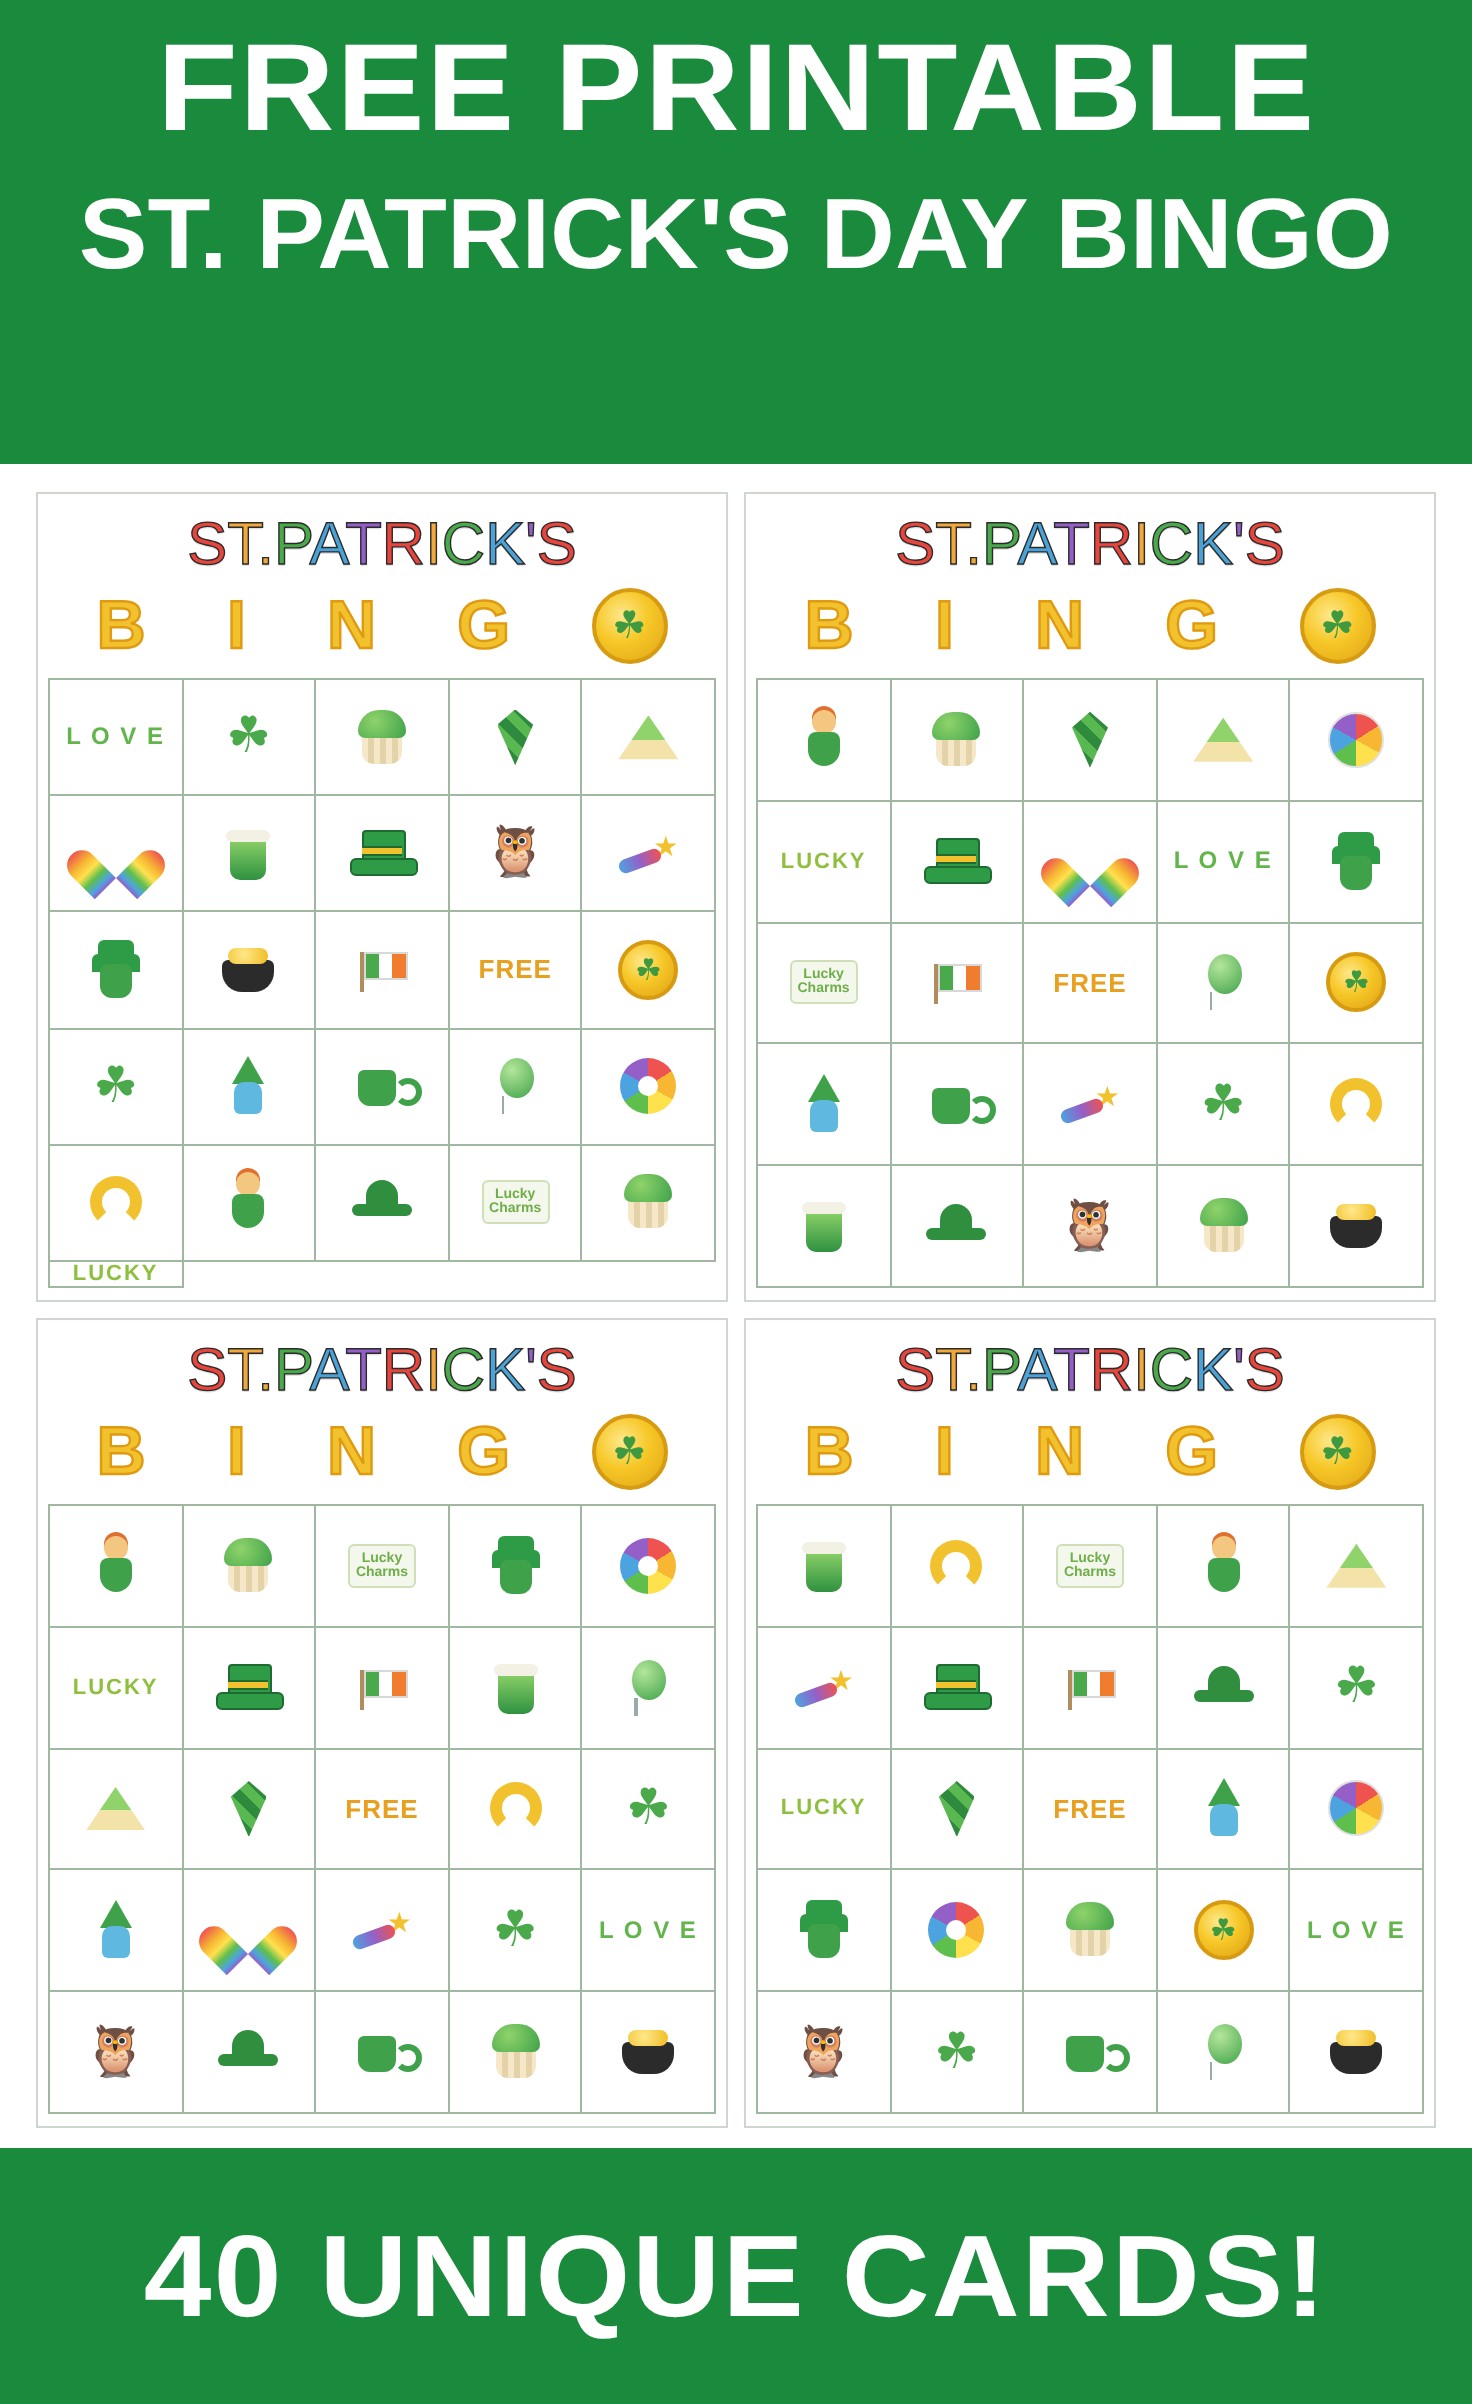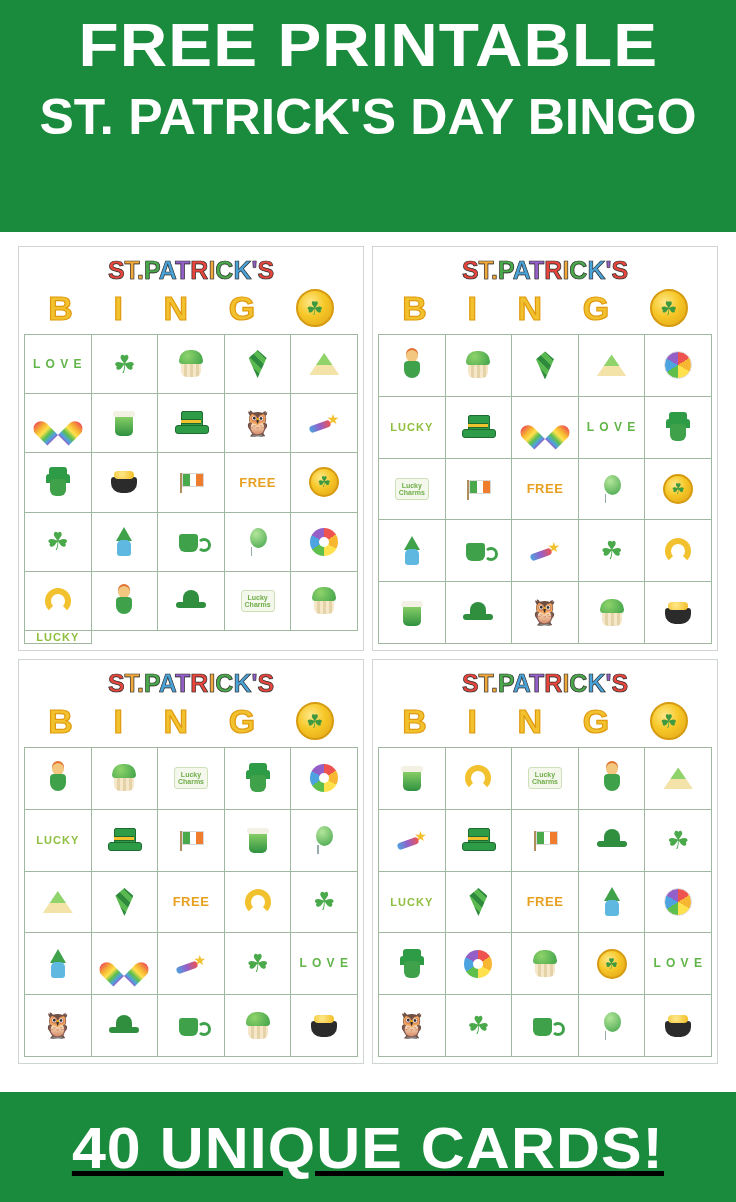--- a/index.html
+++ b/index.html
@@ -57,26 +57,25 @@
     letter-spacing: 4px;
     margin-top: 24px;
     white-space: nowrap;
   }
 
   
   .bottom-banner {
     position: absolute;
     left: 0; bottom: 0;
     width: 736px;
-    height: 110px;
+    height: 128px;
     background: #1a8a3c;
     display: flex;
     align-items: center;
     justify-content: center;
-    text-decoration: underline;
   }
   .bottom-text {
     color: #ffffff;
     font-size: 58px;
     font-weight: bold;
     letter-spacing: 1px;
     transform: scaleX(1.05);
     white-space: nowrap;
   }
 
@@ -99,22 +98,22 @@
     background: #ffffff;
     border: 1px solid #cfd6cf;
     padding: 5px 5px 6px 5px;
     display: flex;
     flex-direction: column;
   }
 
   
   .card-title {
     text-align: center;
-    font-size: 25px;
-    font-weight: bold;
+    font-size: 30px;
+    font-weight: normal;
     letter-spacing: 0px;
     line-height: 1;
     margin: 6px 0 2px 0;
     white-space: nowrap;
     font-family: "Liberation Sans", sans-serif;
   }
   .card-title span {
     -webkit-text-stroke: 0.7px #2b2b2b;
     text-shadow: 0 1px 0 rgba(0,0,0,0.12);
   }

